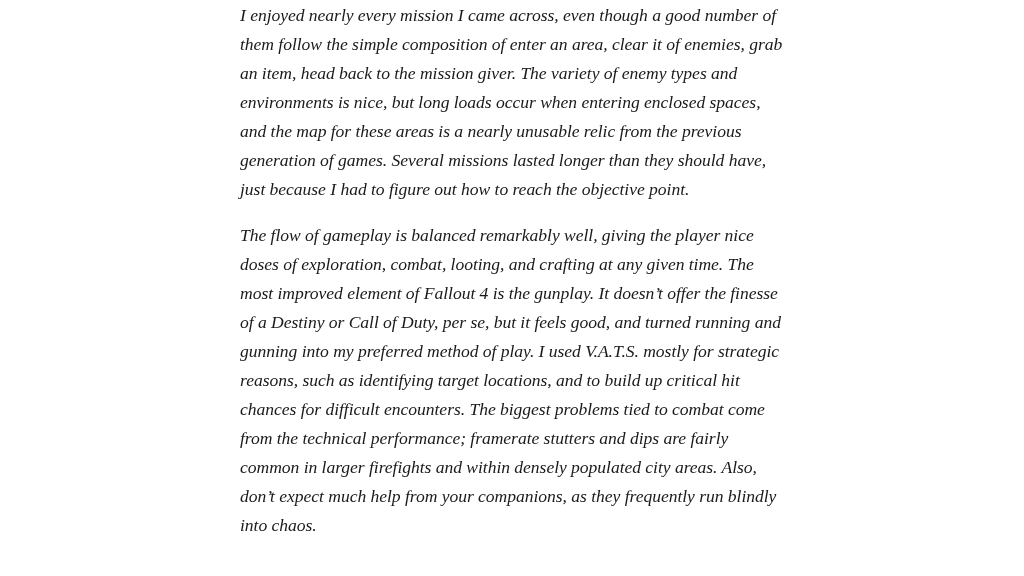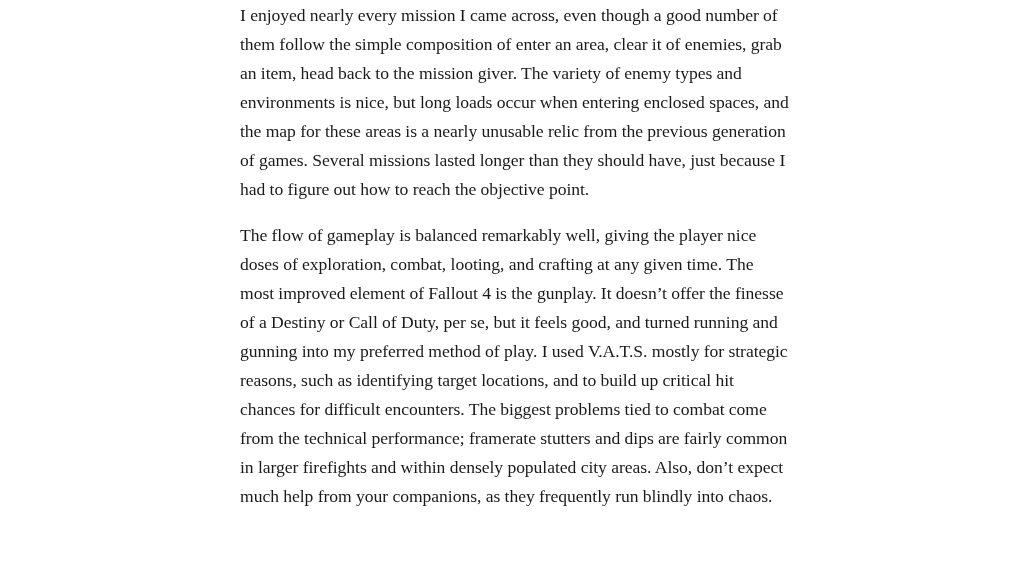--- a/index.html
+++ b/index.html
@@ -15,20 +15,21 @@
     }
     .article-body {
       position: absolute;
       left: 240px;
       top: 1px;
       width: 550px;
       font-family: "Liberation Serif", "DejaVu Serif", serif;
       font-size: 17.6px;
       line-height: 29px;
       color: #1a1a1a;
+      font-style: italic;
     }
     .article-body p {
       margin: 0 0 17px 0;
       letter-spacing: -0.05px;
     }
   </style>
 </head>
 <body>
 
 <main class="article-body">

